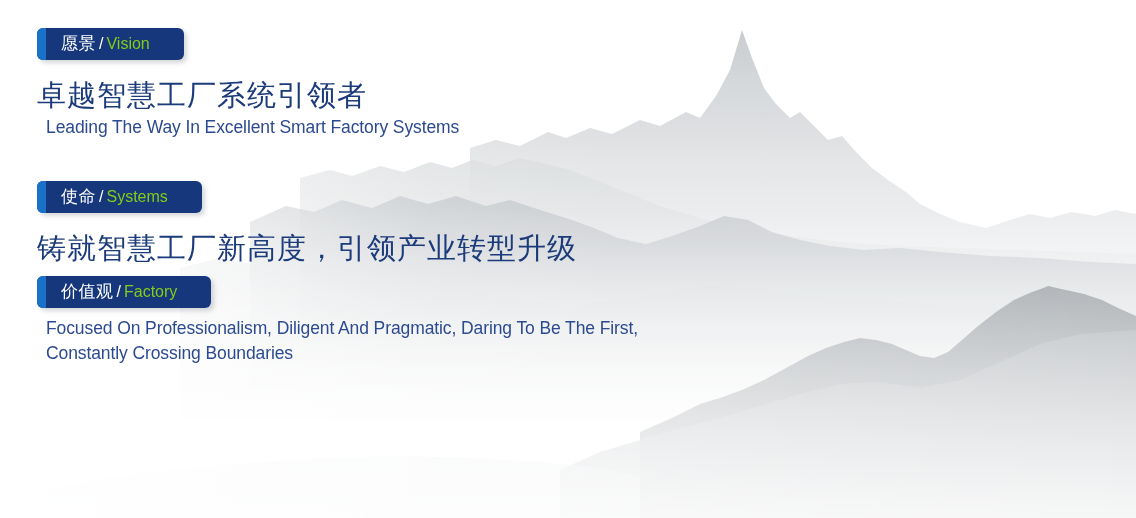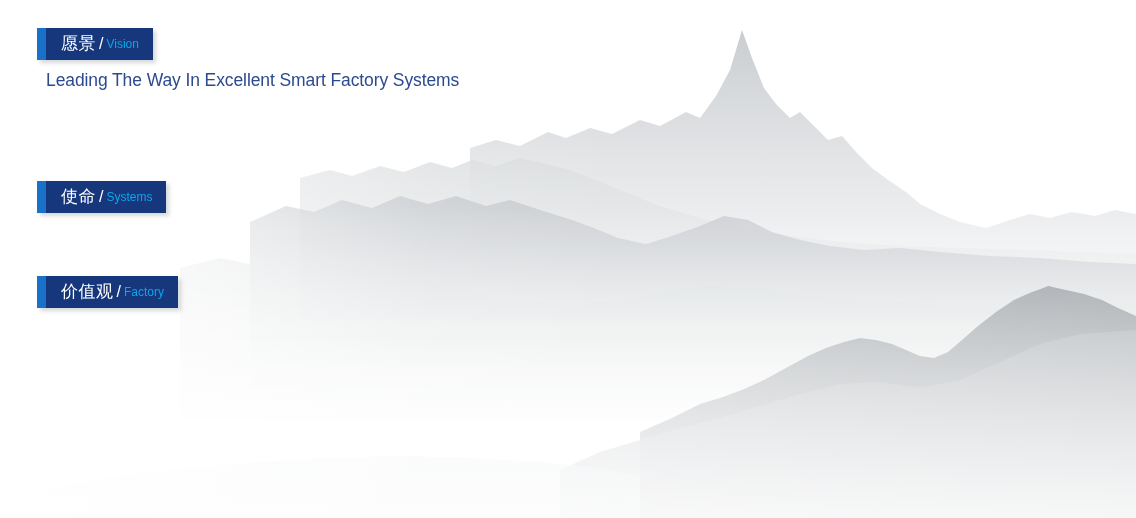--- a/index.html
+++ b/index.html
@@ -67,47 +67,47 @@
   }
   .block-vision  { top: 28px; }
   .block-mission { top: 181px; }
   .block-values  { top: 276px; }
 
   
   .badge {
     display: inline-flex;
     align-items: center;
     height: 32px;
-    border-radius: 0;
+    border-radius: 6px;
     background: #16377c;
     box-shadow: 3px 3px 4px rgba(120,125,135,0.30);
     overflow: hidden;
-    padding-right: 14px;
+    padding-right: 34px;
     white-space: nowrap;
   }
   .badge-accent {
     width: 9px;
     height: 32px;
     flex: 0 0 9px;
     background: #1a72c8;
   }
   .badge-text {
     color: #ffffff;
     font-size: 17px;
     letter-spacing: 0.5px;
     padding-left: 15px;
     line-height: 32px;
   }
   .badge-sep {
     color: #ffffff;
     padding: 0 3px;
   }
   .badge-en {
-    color: #0ea5e9;
-    font-size: 12px;
+    color: #84cc16;
+    font-size: 16px;
   }
 
   
   .heading-cn {
     color: #1b3b7a;
     font-size: 29px;
     letter-spacing: 1px;
     margin-top: 15px;
     line-height: 1.12;
     white-space: nowrap;
@@ -237,37 +237,43 @@
 
   <div id="content">
 
     <div class="block block-vision">
       <div class="badge">
         <span class="badge-accent"></span>
         <span class="badge-text">愿景</span>
         <span class="badge-sep">/</span>
         <span class="badge-en">Vision</span>
       </div>
+      <div class="heading-cn">卓越智慧工厂系统引领者</div>
       <div class="heading-en">
         <div>Leading The Way In Excellent Smart Factory Systems</div>
       </div>
     </div>
 
     <div class="block block-mission">
       <div class="badge">
         <span class="badge-accent"></span>
         <span class="badge-text">使命</span>
         <span class="badge-sep">/</span>
         <span class="badge-en">Systems</span>
       </div>
+      <div class="heading-cn">铸就智慧工厂新高度，引领产业转型升级</div>
     </div>
 
     <div class="block block-values">
       <div class="badge">
         <span class="badge-accent"></span>
         <span class="badge-text">价值观</span>
         <span class="badge-sep">/</span>
         <span class="badge-en">Factory</span>
       </div>
+      <div class="heading-en">
+        <div>Focused On Professionalism, Diligent And Pragmatic, Daring To Be The First,</div>
+        <div>Constantly Crossing Boundaries</div>
+      </div>
     </div>
 
   </div>
 </div>
 
 </body></html>

